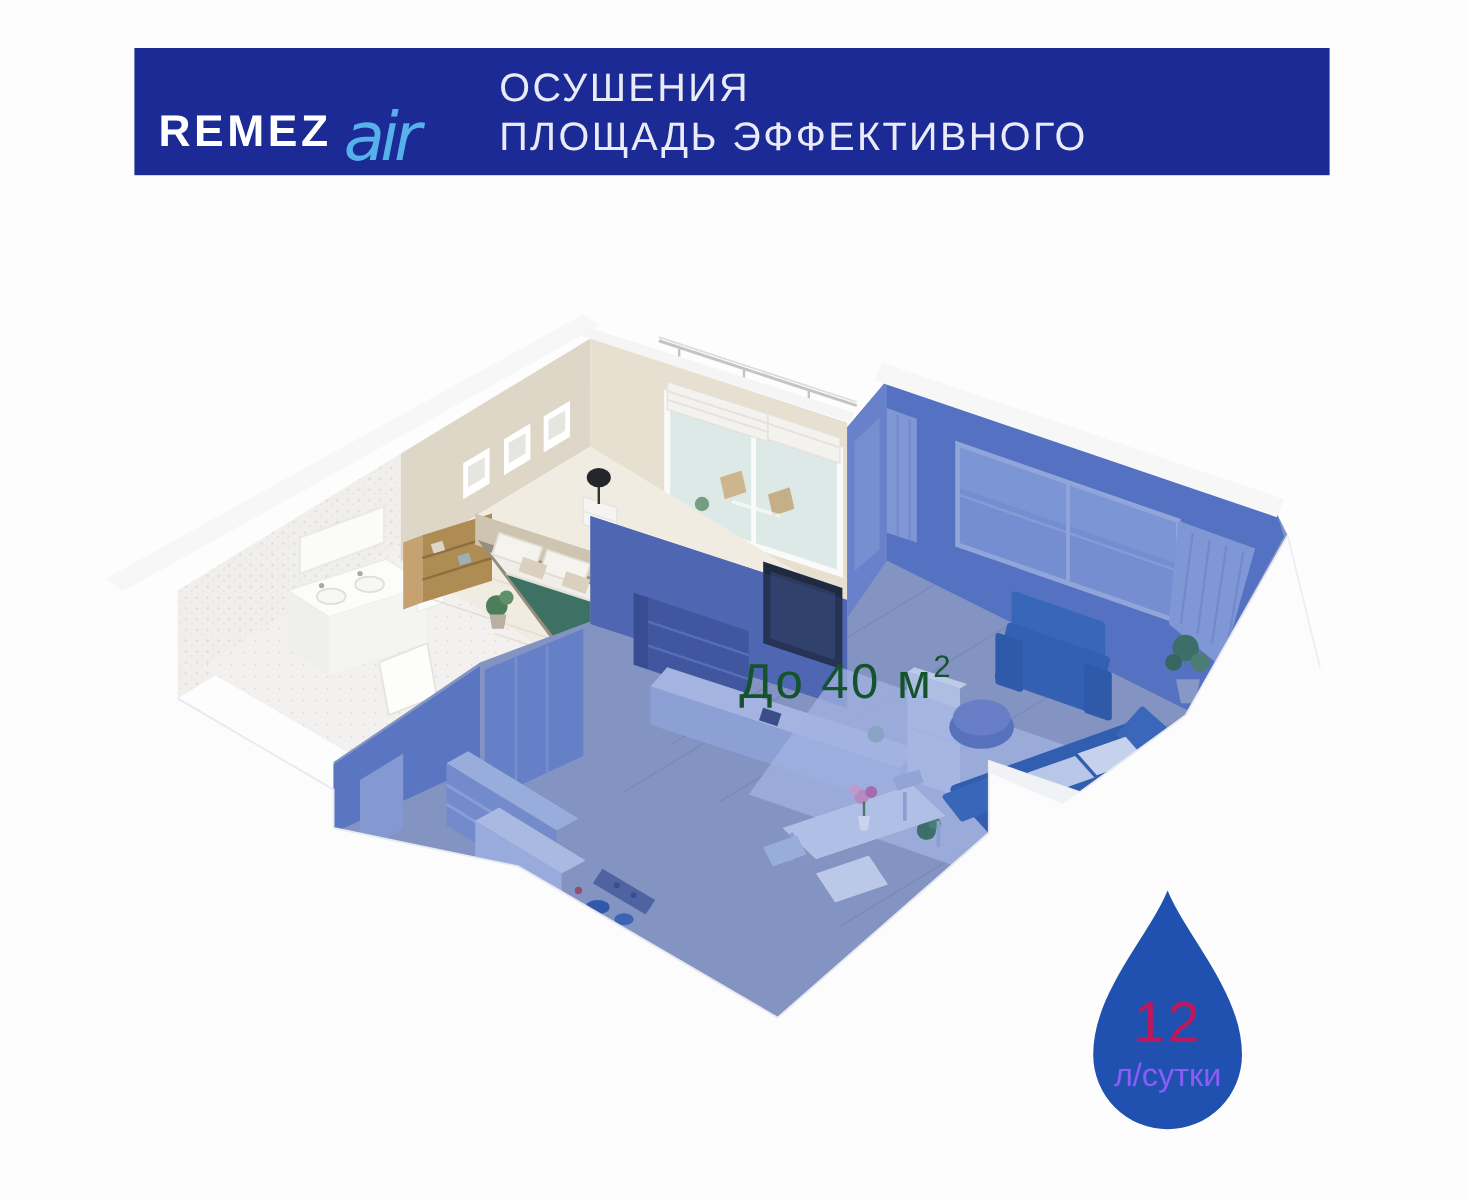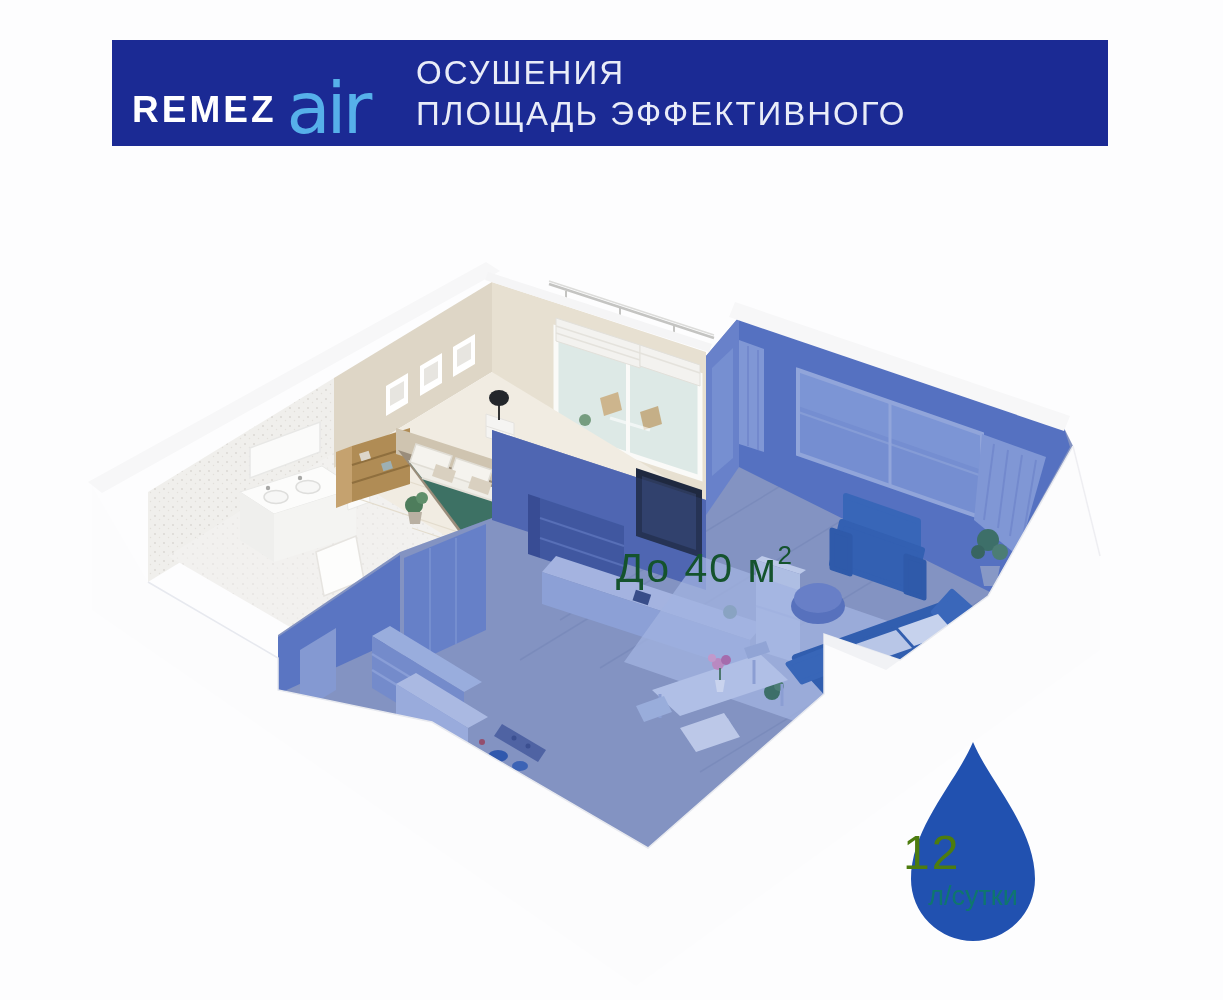--- a/index.html
+++ b/index.html
@@ -11,46 +11,46 @@
   .banner{
     position:absolute;left:112px;top:40px;width:996px;height:106px;
     background:#1b2a94;z-index:5;
   }
   .brand{position:absolute;left:20px;bottom:8px;display:flex;align-items:flex-end;gap:20px;}
   .brand-name{
     color:#ffffff;font-weight:700;font-size:37px;letter-spacing:3px;
     line-height:1;margin-bottom:10px;
   }
   .brand-suffix{
-    color:#56b0ea;font-size:72px;line-height:.82;
+    color:#56b0ea;font-size:56px;line-height:.82;font-style:italic;
     font-family:"DejaVu Sans",sans-serif;font-weight:400;
     letter-spacing:-4px;margin-left:-10px;
   }
   .banner-title{
     position:absolute;left:304px;top:12px;color:#e9ecf8;
     font-size:33px;font-weight:500;letter-spacing:2px;line-height:41px;
   }
   
   .plan{position:absolute;left:0;top:0;width:1223px;height:1000px;z-index:1;}
   
   .area-label{
     position:absolute;left:616px;top:540px;z-index:3;
     color:#14532d;font-size:41px;font-weight:300;letter-spacing:2px;
   }
   .area-label sup{font-size:26px;vertical-align:18px;letter-spacing:0;}
   
   .drop-badge{position:absolute;left:903px;top:737px;width:140px;height:206px;z-index:4;}
   .drop-badge svg{position:absolute;left:0;top:0;}
   .drop-value{
-    position:absolute;top:92px;width:100%;
-    color:#4d7c0f;font-size:48px;font-weight:400;letter-spacing:2px;line-height:1;
+    position:absolute;top:92px;width:100%;text-align:center;
+    color:#be185d;font-size:48px;font-weight:400;letter-spacing:2px;line-height:1;
   }
   .drop-unit{
     position:absolute;top:146px;width:100%;text-align:center;
-    color:#0f766e;font-size:27px;font-weight:400;line-height:1;
+    color:#8b5cf6;font-size:27px;font-weight:400;line-height:1;
   }
 </style>
 </head>
 <body>
 
 <div class="canvas">
 
   <svg class="plan" viewBox="0 0 1223 1000">
     <defs>
       <pattern id="speckleWall" width="9" height="9" patternUnits="userSpaceOnUse">

